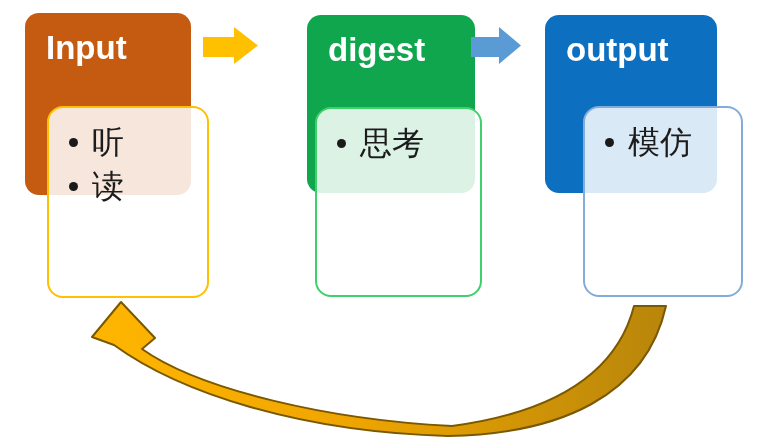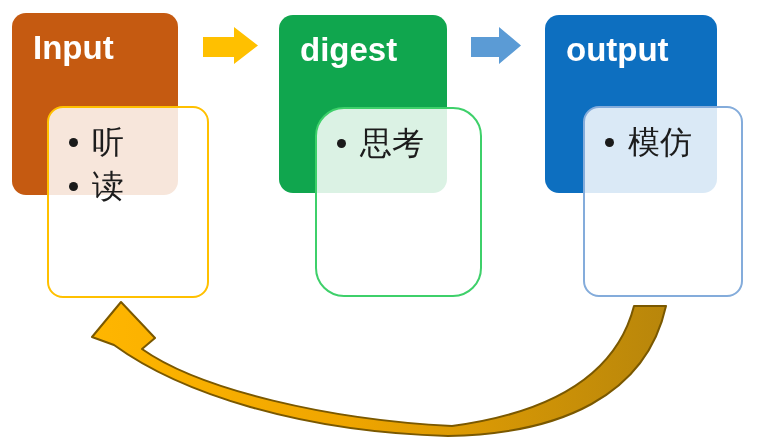--- a/index.html
+++ b/index.html
@@ -62,46 +62,46 @@
   .overlay{
     position:absolute;left:0;top:0;
     pointer-events:none;
   }
 </style>
 </head>
 <body>
 
 <div class="canvas">
 
-  <div class="head-box" id="head-input" style="background: rgb(197, 90, 17);">
+  <div class="head-box" id="head-input" style="background: rgb(197, 90, 17); margin-left: 13px;">
     <span class="head-label">Input</span>
   </div>
 
-  <div class="head-box" id="head-digest" style="background: rgb(16, 166, 78);">
+  <div class="head-box" id="head-digest" style="background: rgb(16, 166, 78); margin-left: 28px;">
     <span class="head-label">digest</span>
   </div>
 
   <div class="head-box" id="head-output" style="background: rgb(13, 111, 192);">
     <span class="head-label">output</span>
   </div>
 
   <div class="list-box" id="list-input" style="border-color: rgb(255, 192, 0);">
     <div class="list-content">
       <div class="row">
         <span class="dot"></span>
         <span class="item-text">听</span>
       </div>
       <div class="row">
         <span class="dot"></span>
         <span class="item-text">读</span>
       </div>
     </div>
   </div>
 
-  <div class="list-box" id="list-digest" style="border-color: rgb(62, 208, 106); border-radius: 29px;">
+  <div class="list-box" id="list-digest" style="border-color: rgb(62, 208, 106);">
     <div class="list-content">
       <div class="row">
         <span class="dot"></span>
         <span class="item-text">思考</span>
       </div>
     </div>
   </div>
 
   <div class="list-box" id="list-output" style="border-color: rgb(132, 172, 219);">
     <div class="list-content">

